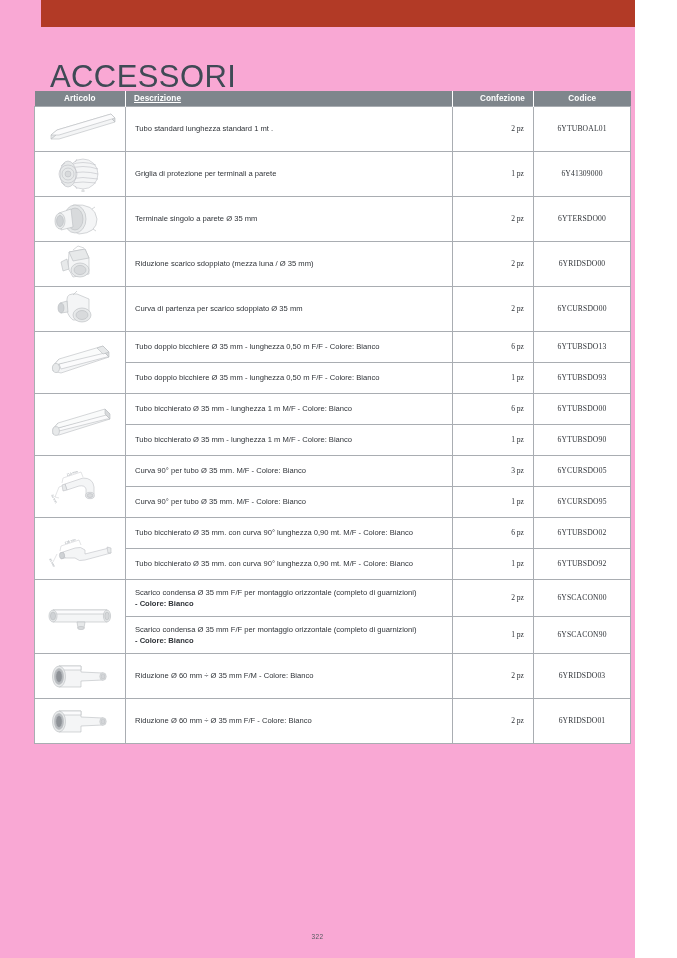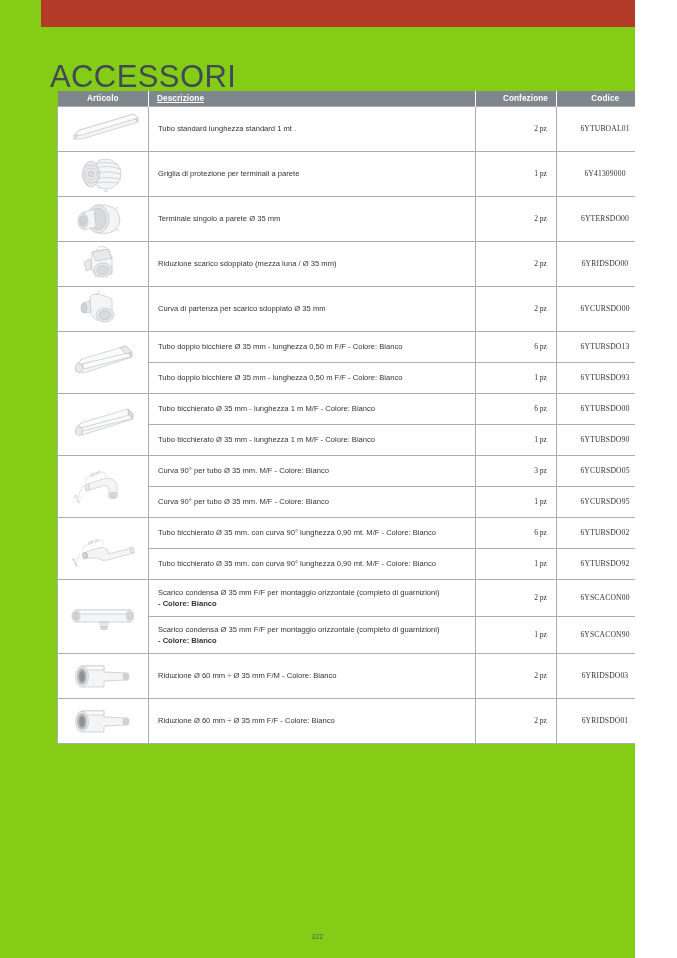--- a/index.html
+++ b/index.html
@@ -6,21 +6,21 @@
   html, body {
     margin: 0; padding: 0;
     width: 677px; height: 958px;
     background: #ffffff;
     font-family: "Liberation Sans", sans-serif;
     -webkit-font-smoothing: antialiased;
   }
   .page {
     position: relative;
     width: 635px; height: 958px;
-    background: #84cc16;
+    background: #f9a8d4;
     overflow: hidden;
   }
 
   
   .top-bar {
     position: absolute;
     left: 41px; top: 0;
     width: 636px; height: 27px;
     background: #b23a26;
   }
@@ -32,21 +32,21 @@
     font-size: 31px;
     font-weight: 300;
     letter-spacing: 0.4px;
     color: #3f4a55;
     line-height: 1;
   }
 
   
   .table-wrap {
     position: absolute;
-    left: 57px; top: 91px;
+    left: 34px; top: 91px;
     width: 596px;
   }
   table.acc {
     width: 596px;
     border-collapse: collapse;
     table-layout: fixed;
   }
   table.acc col.c-art  { width: 91px; }
   table.acc col.c-desc { width: 327px; }
   table.acc col.c-conf { width: 81px; }

